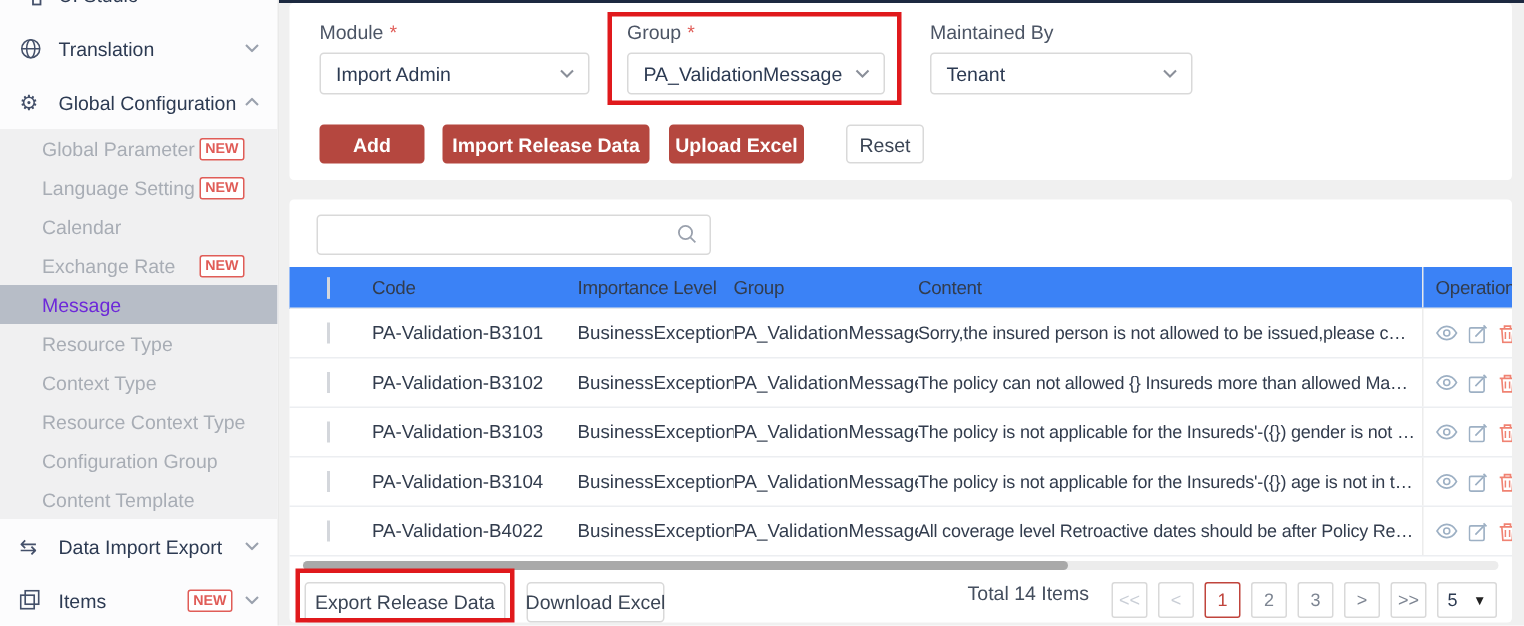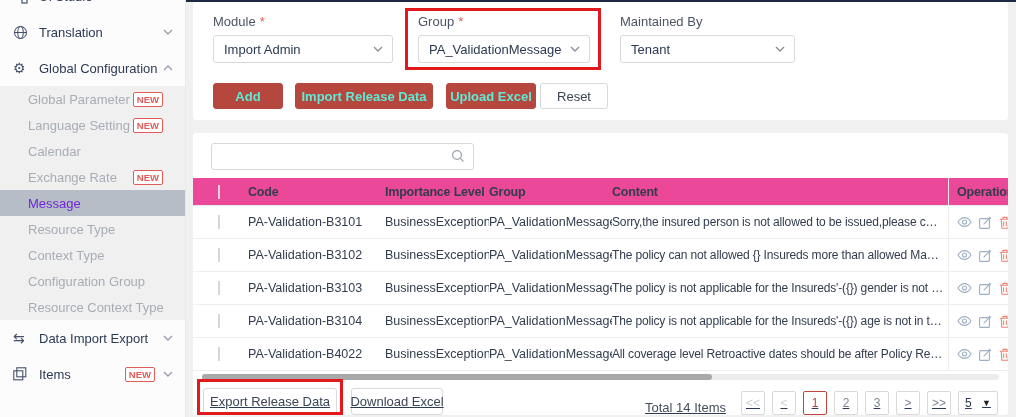--- a/index.html
+++ b/index.html
@@ -49,50 +49,50 @@
     display:flex; align-items:center; justify-content:space-between;
     padding:0 9px 0 10px; font-size:13px; color:#2c3a52; background:#fff; cursor:pointer;
     white-space:nowrap;
   }
   .btn-row { display:flex; margin-top:20px; }
   .btn {
     height:26px; border-radius:3px; font-size:13px; font-weight:bold;
     display:flex; align-items:center; justify-content:center; cursor:pointer;
     border:1px solid transparent; white-space:nowrap;
   }
-  .btn.red { background:#b5473f; color:#5eead4; border-color:#b5473f; }
+  .btn.red { background:#b5473f; color:#ffffff; border-color:#b5473f; }
   .btn.plain { background:#fff; color:#3a4454; border-color:#d9d9d9; font-weight:normal; }
   
   .search-wrap { margin-left:18px; width:263px; position:relative; }
   .search-input {
     width:100%; height:27px; border:1px solid #d9d9d9; border-radius:3px;
     padding:0 28px 0 10px; font-size:13px; font-family:"Liberation Sans",sans-serif; color:#333;
   }
   .search-ic { position:absolute; right:9px; top:6px; }
   
   .tbl { margin-top:8px; }
   .trow {
     display:grid; grid-template-columns:55px 137px 104px 123px 336px 1fr;
     align-items:center; height:33px; border-bottom:1px solid #eceef1;
   }
-  .trow.thead { height:28px; background:#ec4899; border-bottom:1px solid #e7e9ec; font-weight:bold; font-size:13px; color:#2e3a4e; letter-spacing:-0.2px; }
+  .trow.thead { height:28px; background:#3b82f6; border-bottom:1px solid #e7e9ec; font-weight:normal; font-size:13px; color:#2e3a4e; letter-spacing:-0.2px; }
   .cell { font-size:12.5px; color:#323c4d; white-space:nowrap; overflow:hidden; }
   .cell.content { text-overflow:ellipsis; font-size:12px; letter-spacing:-0.15px; padding-right:4px; }
   .cell.ops { display:flex; align-items:center; gap:7px; padding-left:8px; align-self:stretch; border-left:1px solid #ececec; }
   .thead .cell.ops { border-left:1px solid #e7e9ec; }
   .cb {
     width:14px; height:14px; border:1px solid #d4d7dc; border-radius:2px;
     margin-left:25px; background:#fff; cursor:pointer;
   }
   .op-ic { display:flex; cursor:pointer; }
   
   .hscroll { margin:3px 9px 0 9px; height:6px; background:#ececec; border-radius:3px; }
   .hthumb { width:64%; height:6px; background:#a9a9a9; border-radius:3px; }
   
-  .foot { display:flex; align-items:flex-end; margin-top:8px; padding:0 10px;text-decoration:underline; }
+  .foot { display:flex; align-items:flex-start; margin-top:8px; padding:0 10px; }
   .foot .btn { height:27px; }
   .total { font-size:13px; color:#444e5e; margin-right:8px; white-space:nowrap; }
   .pager { display:flex; align-items:center; }
   .pg {
     min-width:24px; height:24px; margin-left:7px; border:1px solid #d9d9d9; border-radius:2px;
     background:#fff; display:flex; align-items:center; justify-content:center;
     font-size:12px; color:#7d8592; cursor:pointer; padding:0 4px;
   }
   .pg.disabled { color:#c9ced6; cursor:default; }
   .pg.active { border-color:#c0443c; color:#c0443c; }
@@ -168,24 +168,27 @@
     <div class="sub-item selected">
       <span>Message</span>
     </div>
     <div class="sub-item">
       <span>Resource Type</span>
     </div>
     <div class="sub-item">
       <span>Context Type</span>
     </div>
     <div class="sub-item">
+      <span>Resource Context Type</span>
+    </div>
+    <div class="sub-item">
       <span>Configuration Group</span>
     </div>
     <div class="sub-item">
-      <span>Resource Context Type</span>
+      <span>Content Template</span>
     </div>
   </div>
 
   <div class="side-item">
     <span class="s-icon">⇆</span>
     <span>Data Import Export</span>
     <span class="chev">
       <svg width="10" height="6" viewBox="0 0 10 6">
           <path d="M1 1 L5 5 L9 1" fill="none" stroke="#9aa1ad" stroke-width="1.4"></path>
         </svg>
@@ -250,21 +253,21 @@
               <path d="M1 1 L5 5 L9 1" fill="none" stroke="#8a8f99" stroke-width="1.4"></path>
             </svg>
         </div>
       </div>
     </div>
 
     <div class="btn-row">
       <div class="btn red" style="width:70px">Add</div>
       <div class="btn red" style="width:138px; margin-left:12px">Import Release Data</div>
       <div class="btn red" style="width:90px; margin-left:13px">Upload Excel</div>
-      <div class="btn plain" style="width:68px; margin-left:4px">Reset</div>
+      <div class="btn plain" style="width:52px; margin-left:28px">Reset</div>
     </div>
   </div>
 
   <div class="card card2">
     <div class="search-wrap">
       <input class="search-input" placeholder="" style="">
       <span class="search-ic">
         <svg width="14" height="14" viewBox="0 0 14 14">
             <circle cx="6" cy="6" r="4.4" fill="none" stroke="#9aa1ad" stroke-width="1.2"></circle>
             <path d="M9.4 9.4 L12.6 12.6" stroke="#9aa1ad" stroke-width="1.2"></path>

